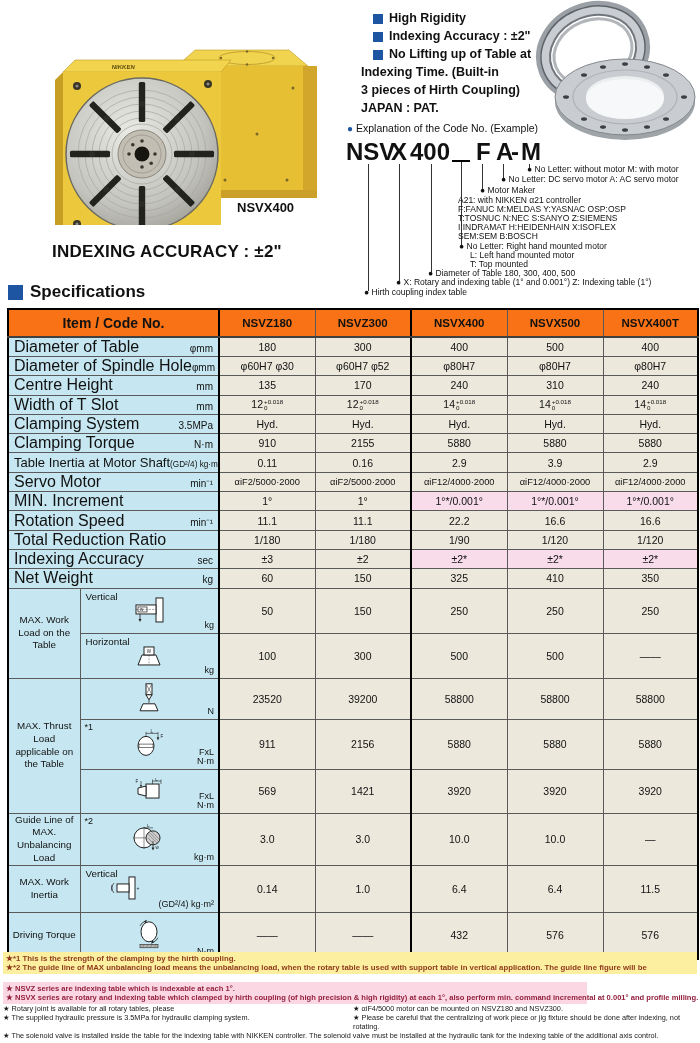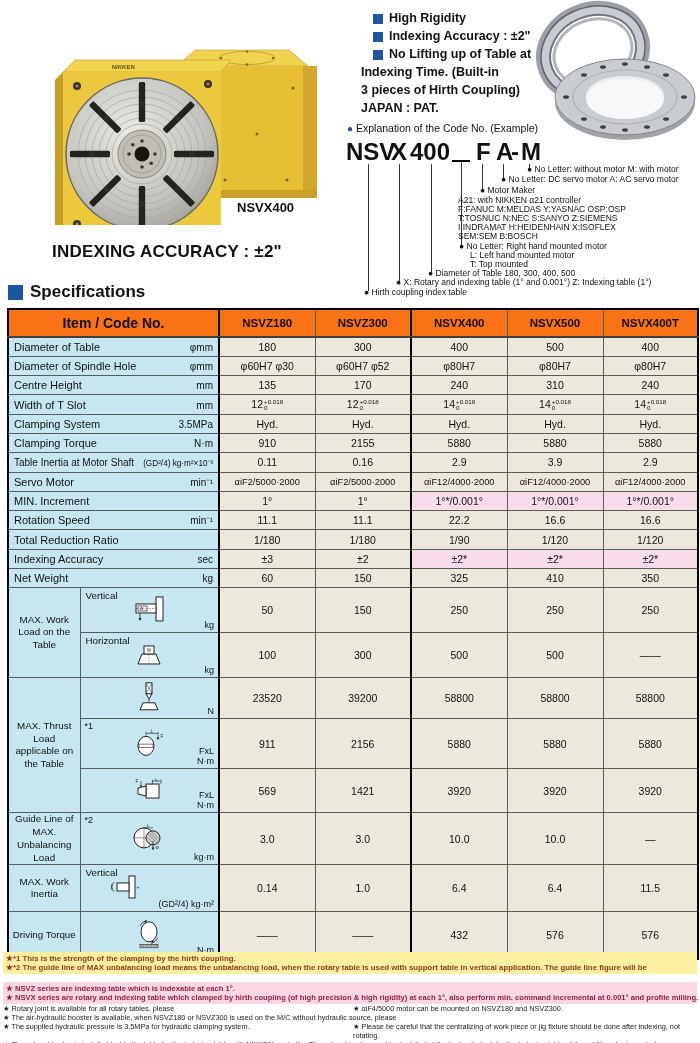--- a/index.html
+++ b/index.html
@@ -35,23 +35,23 @@
   table.spec { position:absolute; left:7px; top:308px; width:691px; border-collapse:collapse; table-layout:fixed;
                border:2px solid #000; }
   table.spec th, table.spec td { border:1px solid #5a5a5a; overflow:hidden; }
   tr.hrow th { border-bottom:2px solid #404040; background:#f97316; }
   th.item-h { font-size:14px; font-weight:bold; color:#111; }
   th.col-h { font-size:11.5px; font-weight:bold; color:#111; }
   tr.hrow { height:28px; }
   tr.sr { height:19.3px; }
   td.lbl { background:#c6e7f1; padding:0 5px; }
   td.lbl .in { display:flex; justify-content:space-between; align-items:baseline; }
-  .lname { font-size:11px; color:#111; white-space:nowrap; }
+  .lname { font-size:16px; color:#111; white-space:nowrap; }
   .lunit { font-size:10px; color:#111; white-space:nowrap; }
-  td.lbl.small .lname { font-size:10px; }
+  td.lbl.small .lname { font-size:13px; }
   td.lbl.small .lunit { font-size:8.2px; }
   td.val { background:#ece8dc; text-align:center; font-size:10.5px; color:#111; }
   td.val.sm { font-size:9.3px; }
   td.pink { background:#f8dcea; }
   .cA { border-left:2px solid #000 !important; }
   .cX { border-left:2px solid #000 !important; }
   .tol { display:inline-flex; flex-direction:column; align-items:flex-start; vertical-align:middle;
          font-size:6.2px; line-height:6.4px; margin-left:1px; }
   .tol i { font-style:normal; }
 
@@ -61,21 +61,21 @@
   .mark { position:absolute; left:4px; top:2px; font-size:9px; color:#111; }
   .gunit { position:absolute; right:4px; bottom:2px; font-size:9px; color:#111; white-space:pre-line; text-align:right; line-height:9.5px; }
   .gic { position:absolute; left:50%; top:50%; transform:translate(-50%,-54%); }
   tr.h45 { height:45px; } tr.h41 { height:41px; } tr.h50 { height:50px; }
   tr.h44 { height:44px; } tr.h46 { height:46px; } tr.h47 { height:47px; }
 
   
   .note-yellow { left:3px; top:952px; width:694px; background:#fcf0a0; color:#8f3a1c;
                  font-size:7.8px; font-weight:bold; line-height:9px; padding:2px 3px; }
   .note-yellow .ind { padding-left:20px; }
-  .note-pink { left:3px; top:982px; width:694px; background:#fbd7e4; color:#93203d;
+  .note-pink { left:3px; top:982px; width:584px; background:#fbd7e4; color:#93203d;
                font-size:7.6px; font-weight:bold; line-height:9px; padding:2px 3px; }
   .note-plain { left:3px; top:1005px; width:694px; color:#1a1a1a; font-size:7.3px; line-height:8.9px; }
   .note-row { display:flex; }
   .note-row .c1 { flex:0 0 350px; }
   .nowrap { white-space:nowrap; }
 </style>
 </head>
 <body>
 
 <div class="page">
@@ -637,21 +637,20 @@
   </div>
   <div class="abs note-pink">
     <div class="nowrap">★ NSVZ series are indexing table which is indexable at each 1°.</div>
     <div class="nowrap">★ NSVX series are rotary and indexing table which clamped by hirth coupling (of high precision &amp; high rigidity) at each 1°, also perform min. command incremental at 0.001° and profile milling.</div>
   </div>
   <div class="abs note-plain">
     <div class="note-row">
       <span class="c1">★ Rotary joint is available for all rotary tables, please</span>
       <span>★ αiF4/5000 motor can be mounted on NSVZ180 and NSVZ300.</span>
     </div>
-    <div>★ The air-hydraulic booster is available, when NSVZ180 or NSVZ300 is used on the M/C without hydraulic source, please</div>
     <div class="note-row">
       <span class="c1">★ The supplied hydraulic pressure is 3.5MPa for hydraulic clamping system.</span>
       <span>★ Please be careful that the centralizing of work piece or jig fixture should be done after indexing, not rotating.</span>
     </div>
     <div class="nowrap">★ The solenoid valve is installed inside the table for the indexing table with NIKKEN controller. The solenoid valve must be installed at the hydraulic tank for the indexing table of the additional axis control.</div>
   </div>
 
 </div>
 
 </body></html>

